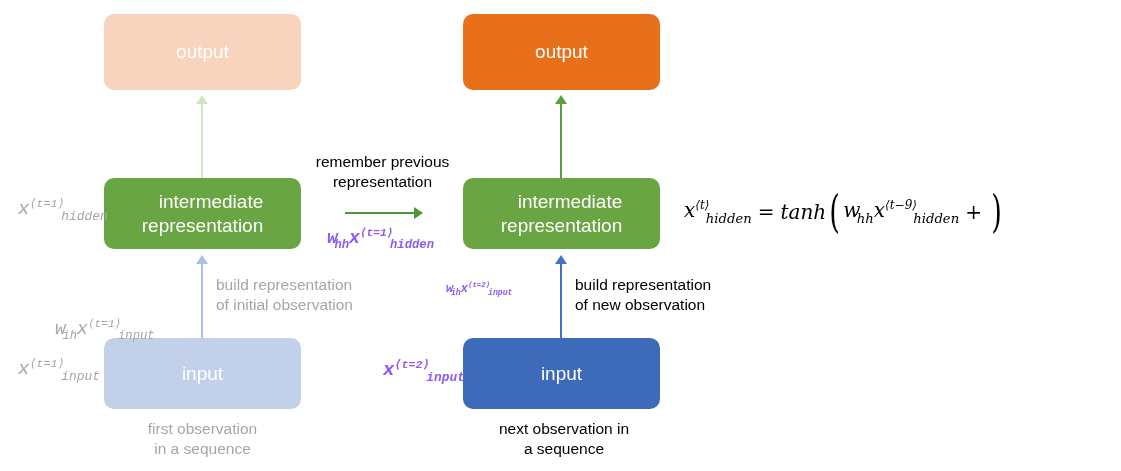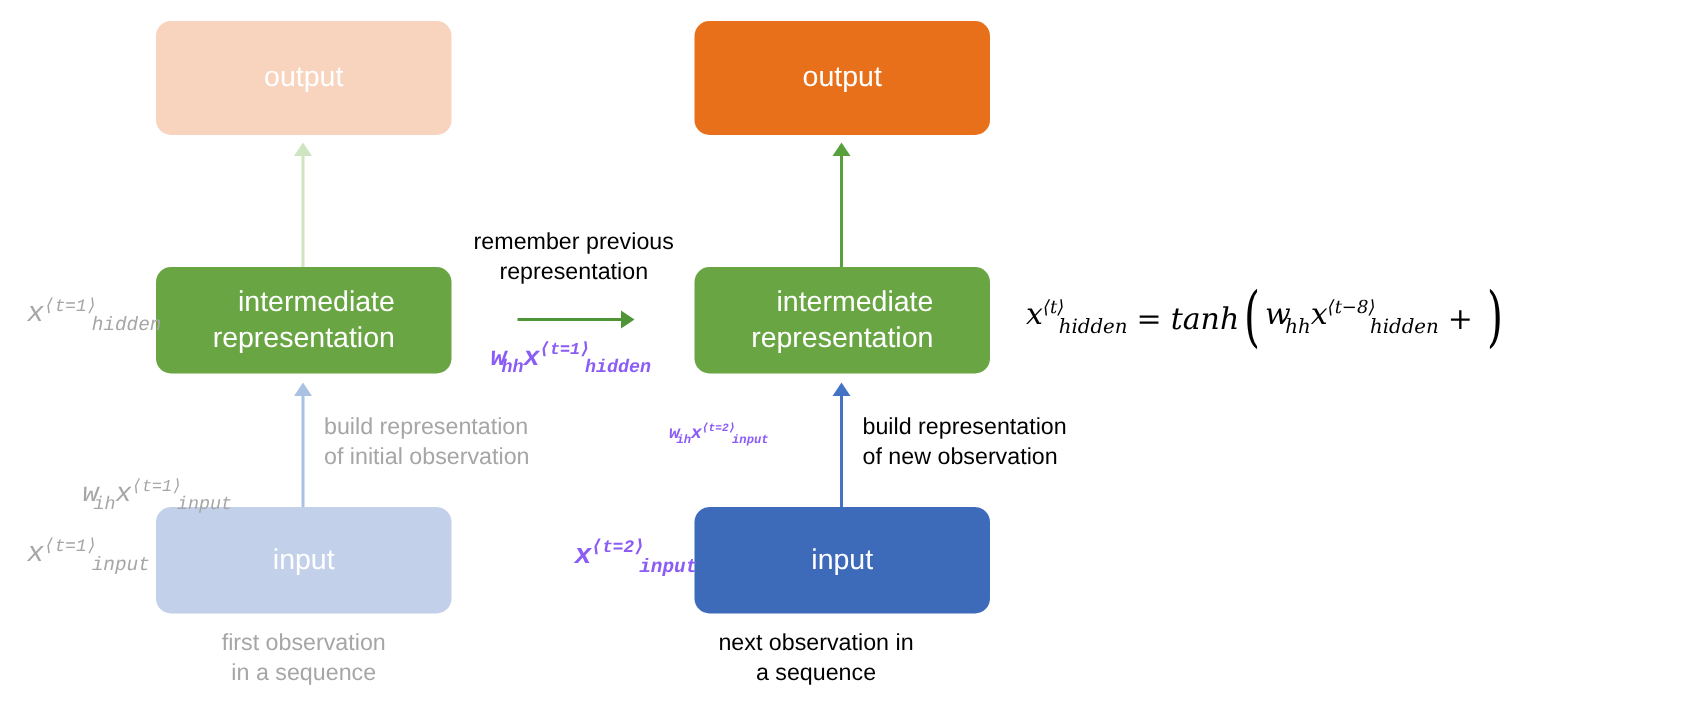--- a/index.html
+++ b/index.html
@@ -54,21 +54,21 @@
 
   
   .cap{position:absolute;text-align:center;line-height:1.26;font-size:15.5px;}
   .cap.grey{color:#a6a6a6;}
   .cap.black{color:#000000;}
 
   .cap-remember{left:295px;top:152px;width:175px;color:#000;}
   .cap-build-1 {left:216px;top:275px;width:170px;text-align:left;}
   .cap-build-2 {left:575px;top:275px;width:175px;text-align:left;color:#000;}
   .cap-first   {left:104px;top:419px;width:197px;}
-  .cap-next    {left:438px;top:419px;width:212px;}
+  .cap-next    {left:458px;top:419px;width:212px;}
 
   
   .math{
     position:absolute;font-family:Liberation Mono, monospace;
     font-style:italic;white-space:nowrap;
   }
   .math .v{font-style:italic;}
   .math sub,.math sup{font-style:italic;}
   .math sup{font-size:0.62em;vertical-align:super;}
   .math sub{font-size:0.68em;vertical-align:-0.42em;margin-left:-0.28em;}
@@ -204,18 +204,18 @@
 
   <div class="math black m-input2">
     <span class="v">x</span><sup>⟨t=2⟩</sup><sub>input</sub>
   </div>
 
   <div class="formula">
     <span><span>x</span><sup>⟨t⟩</sup><sub>hidden</sub></span>
     <span class="fop">=</span>
     <span>tanh</span>
     <span class="paren">(</span>
-    <span><span>w</span><sub>hh</sub><span>x</span><sup>⟨t−8⟩</sup><sub>hidden</sub></span>
+    <span><span>w</span><sub>hh</sub><span>x</span><sup>⟨t−9⟩</sup><sub>hidden</sub></span>
     <span class="fop">+</span>
     <span class="paren">)</span>
   </div>
 
 </div>
 
 </body></html>

